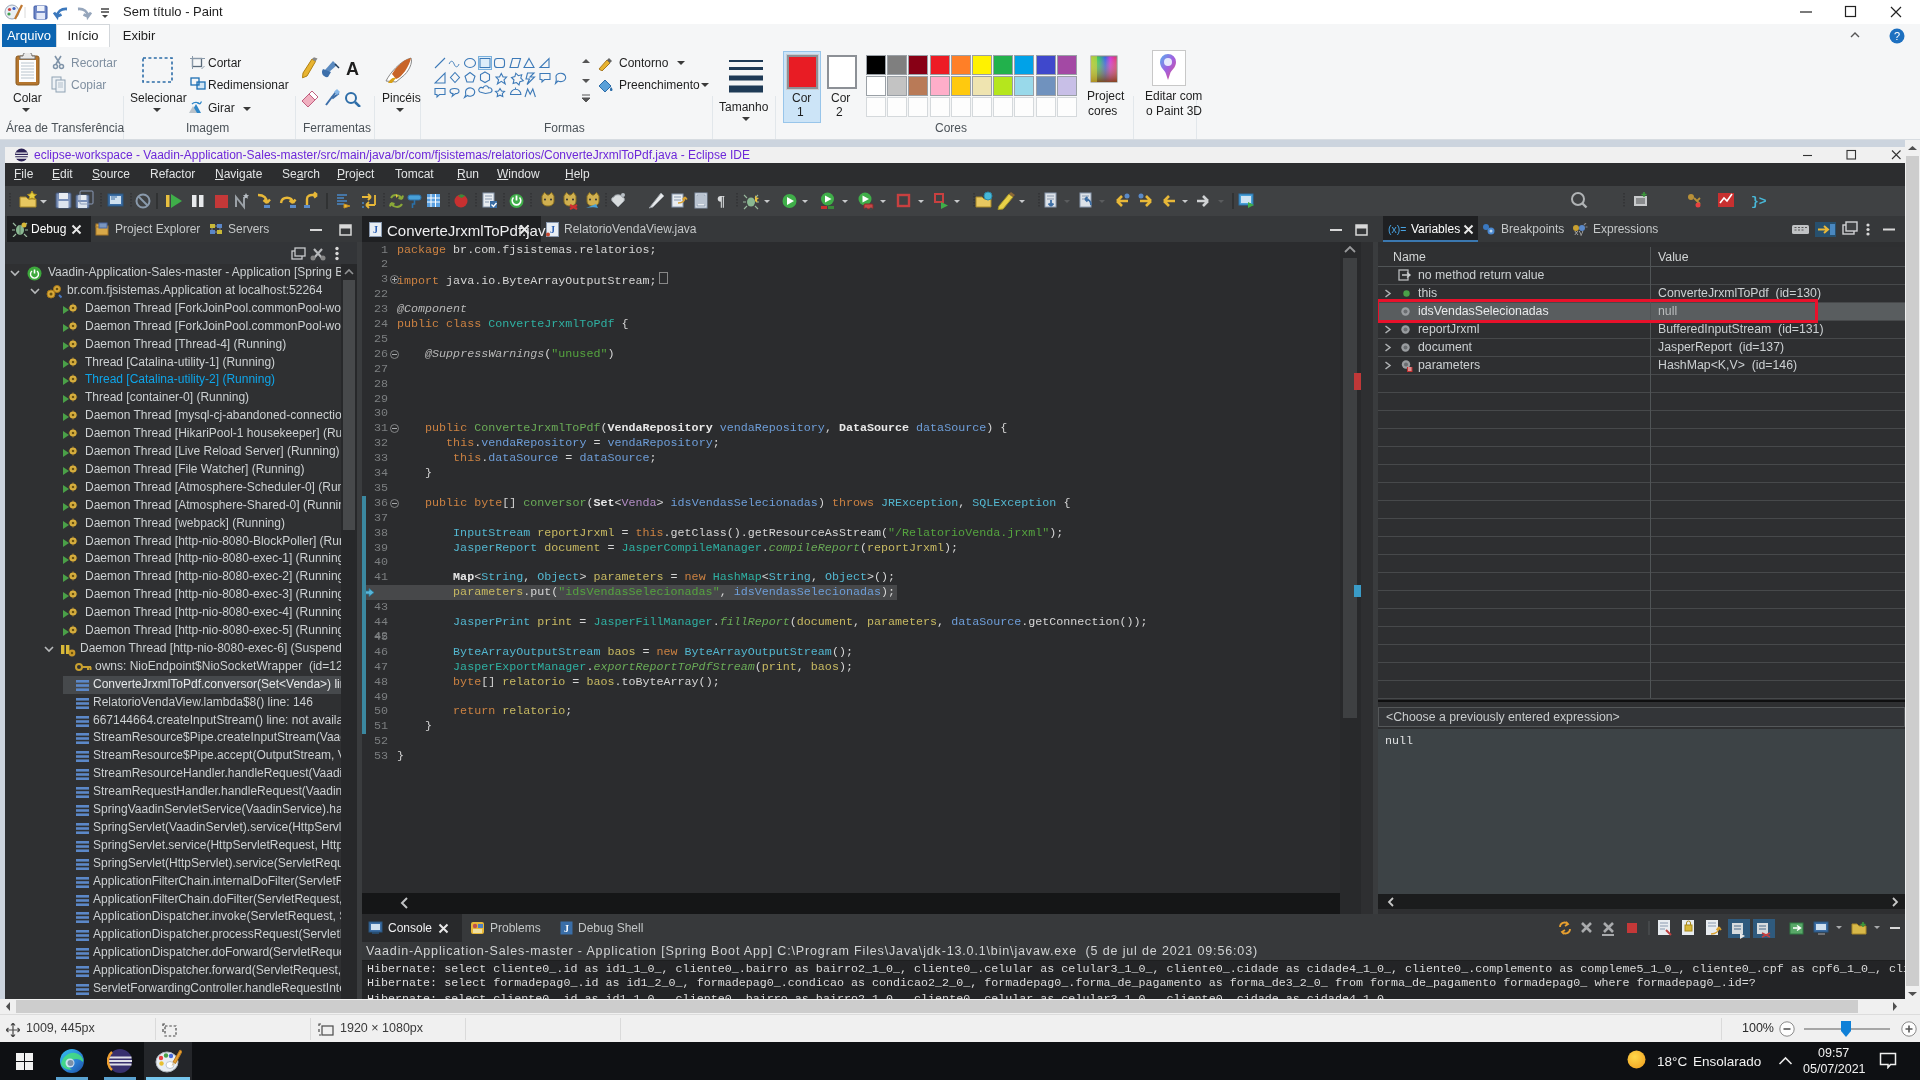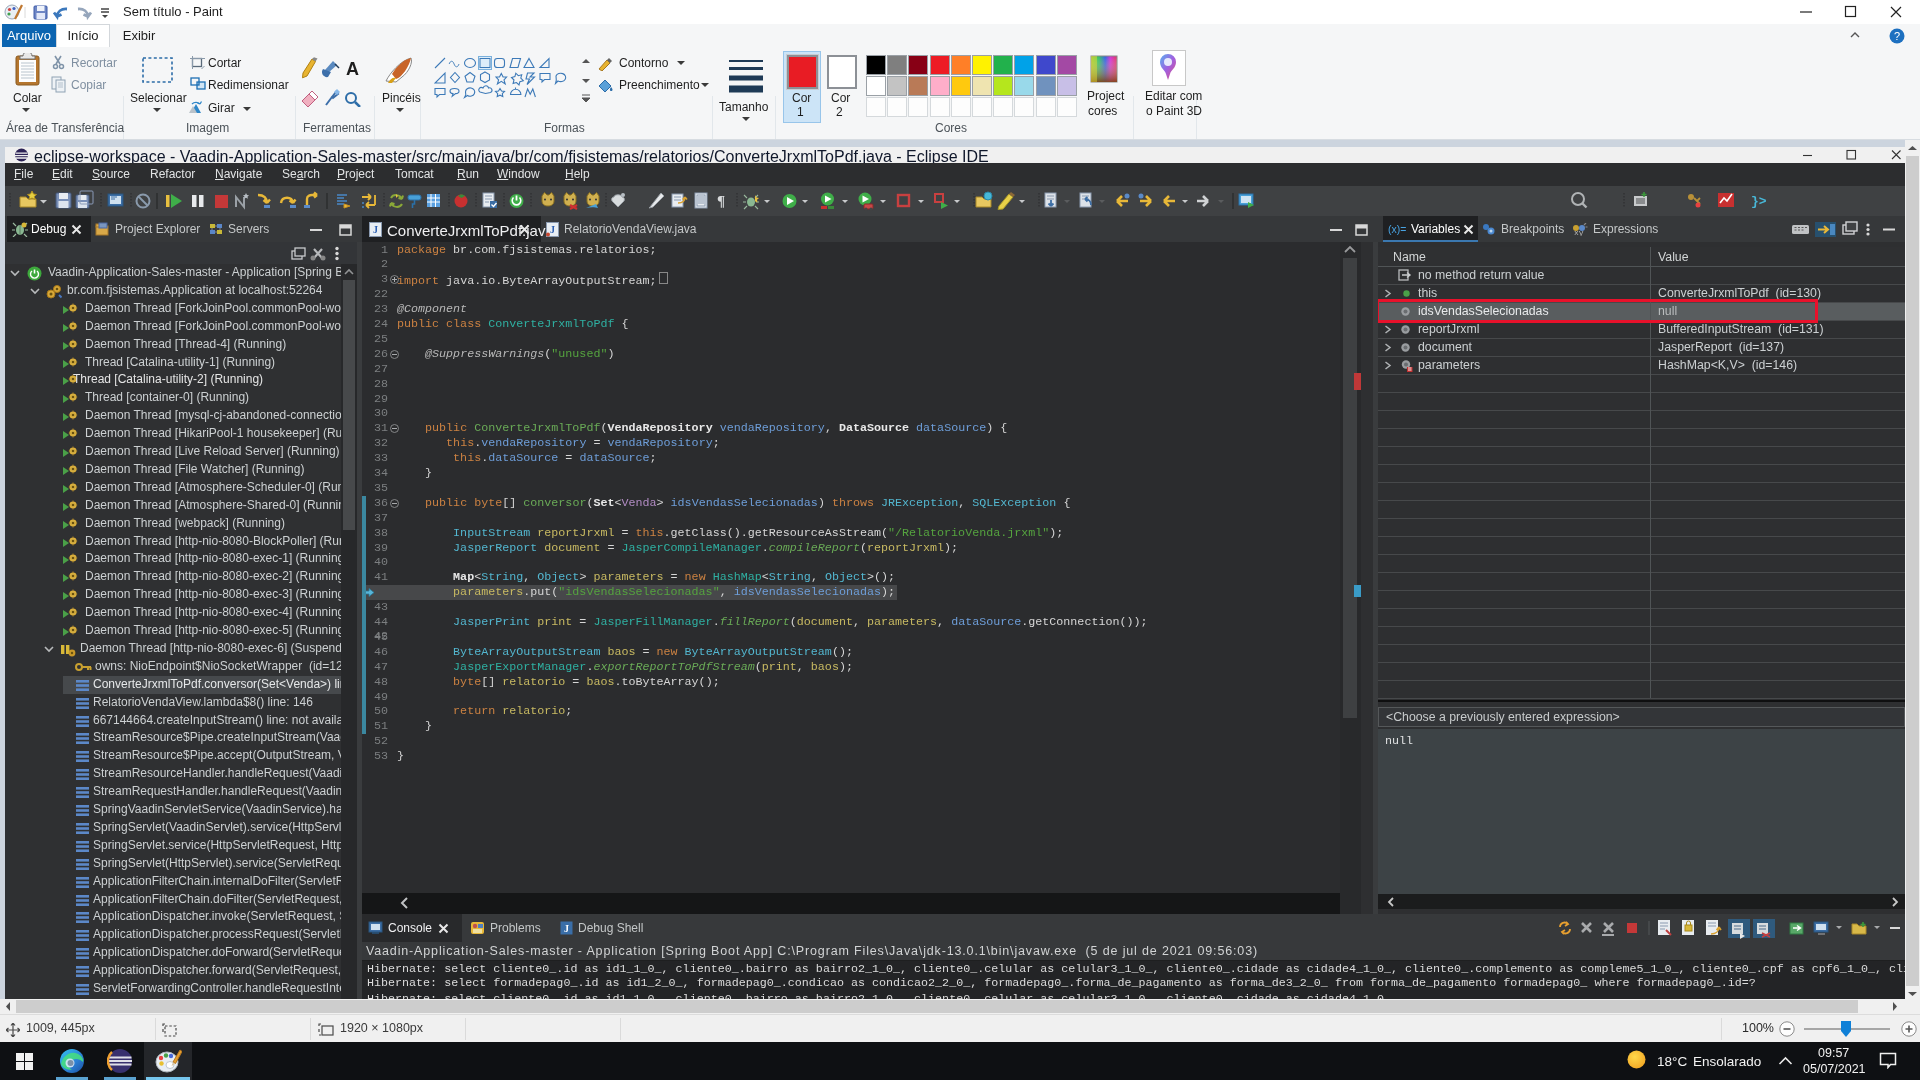--- a/index.html
+++ b/index.html
@@ -315,21 +315,21 @@
     <span class="a btxt" style="left:1146px;top:57px;">o Paint 3D</span>
   </div>
   <div class="a" id="ribbonline"></div>
   <div class="a" id="canvas">
     <div class="a" id="eclipse" style="left:5px;top:7px;">
       <div class="e" id="etitle">
         <svg class="a" style="left:9px;top:1px" width="15" height="14" viewBox="0 0 15 14">
           <circle cx="7.5" cy="7" r="6.5" fill="#2c2255"></circle>
           <path d="M1.5 5.2 h12 M1 7.6 h13 M1.5 10 h12" stroke="#f0f0f0" stroke-width="1.3"></path>
         </svg>
-        <span class="a" style="left:29px;top:1px;font-size:16px;color:#0f172a;">eclipse-workspace - Vaadin-Application-Sales-master/src/main/java/br/com/fjsistemas/relatorios/ConverteJrxmlToPdf.java - Eclipse IDE</span>
+        <span class="a" style="left:29px;top:1px;font-size:12px;color:#6d28d9;">eclipse-workspace - Vaadin-Application-Sales-master/src/main/java/br/com/fjsistemas/relatorios/ConverteJrxmlToPdf.java - Eclipse IDE</span>
         <svg class="a" style="left:1790px;top:2px" width="110" height="12" viewBox="0 0 110 12">
           <path d="M8 6.5 h9" stroke="#333" stroke-width="1.1"></path>
           <rect x="52" y="1.5" width="8.5" height="8.5" fill="none" stroke="#333" stroke-width="1.1"></rect>
           <path d="M97 1.5 l8.5 8.5 M105.5 1.5 L97 10" stroke="#333" stroke-width="1.1"></path>
         </svg>
       </div>
       <div class="e" id="emenu">
         <span class="a mitem" style="left:9px"><u>F</u>ile</span>
         <span class="a mitem" style="left:47px"><u>E</u>dit</span>
         <span class="a mitem" style="left:87px"><u>S</u>ource</span>
@@ -792,21 +792,21 @@
             <circle cx="11" cy="5" r="1.3" fill="#6a5210"></circle>
             <path d="M11 0.5 v1.6 M11 7.9 v1.6 M6.8 5 h1.6 M13.6 5 h1.6 M8 2 l1.1 1.1 M12.9 6.9 L14 8 M14 2 l-1.1 1.1 M9.1 6.9 L8 8" stroke="#b08828" stroke-width="1"></path>
           </svg>
         <div class="dtree" style="top:112.5px;"><span style="position:absolute;left:80px;color:#ccd0d2;">Thread [Catalina-utility-1] (Running)</span></div>
         <svg class="a" style="left:57px;top:132.4px" width="16" height="14" viewBox="0 0 16 14">
             <path d="M1 3 l6 4 -6 4z" fill="#4aa048"></path>
             <circle cx="11" cy="5" r="3.6" fill="#d8b040"></circle>
             <circle cx="11" cy="5" r="1.3" fill="#6a5210"></circle>
             <path d="M11 0.5 v1.6 M11 7.9 v1.6 M6.8 5 h1.6 M13.6 5 h1.6 M8 2 l1.1 1.1 M12.9 6.9 L14 8 M14 2 l-1.1 1.1 M9.1 6.9 L8 8" stroke="#b08828" stroke-width="1"></path>
           </svg>
-        <div class="dtree" style="top:130.4px;"><span style="position:absolute;left:68px;color:#e5e5e5;">Thread [Catalina-utility-2] (Running)</span></div>
+        <div class="dtree" style="top:130.4px;"><span style="position:absolute;left:80px;color:#0ea5e9;">Thread [Catalina-utility-2] (Running)</span></div>
         <svg class="a" style="left:57px;top:150.3px" width="16" height="14" viewBox="0 0 16 14">
             <path d="M1 3 l6 4 -6 4z" fill="#4aa048"></path>
             <circle cx="11" cy="5" r="3.6" fill="#d8b040"></circle>
             <circle cx="11" cy="5" r="1.3" fill="#6a5210"></circle>
             <path d="M11 0.5 v1.6 M11 7.9 v1.6 M6.8 5 h1.6 M13.6 5 h1.6 M8 2 l1.1 1.1 M12.9 6.9 L14 8 M14 2 l-1.1 1.1 M9.1 6.9 L8 8" stroke="#b08828" stroke-width="1"></path>
           </svg>
         <div class="dtree" style="top:148.3px;"><span style="position:absolute;left:80px;color:#ccd0d2;">Thread [container-0] (Running)</span></div>
         <svg class="a" style="left:57px;top:168.2px" width="16" height="14" viewBox="0 0 16 14">
             <path d="M1 3 l6 4 -6 4z" fill="#4aa048"></path>
             <circle cx="11" cy="5" r="3.6" fill="#d8b040"></circle>

